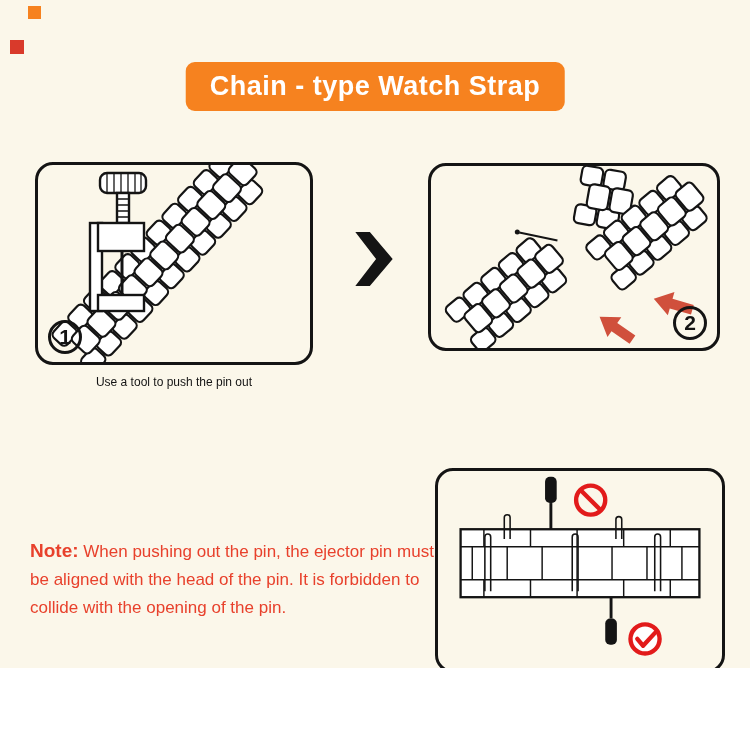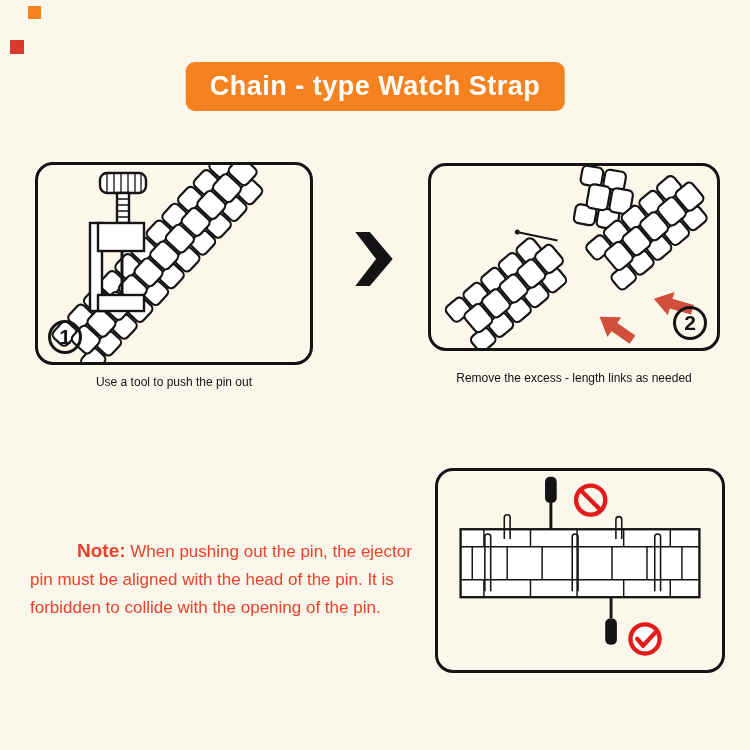--- a/index.html
+++ b/index.html
@@ -1,17 +1,17 @@
 <!DOCTYPE html>
 <html><head>
 <meta charset="utf-8">
 <style>
   * { margin:0; padding:0; box-sizing:border-box; }
   body { font-family:"Liberation Sans", sans-serif; background:#ffffff; }
-  .canvas { position:relative; width:750px; height:750px; background:#FBF7EA; overflow:hidden; }
+  .canvas { position:relative; width:750px; height:668px; background:#FBF7EA; overflow:hidden; }
 
   .decor-sq { position:absolute; }
   .decor-orange { left:28px; top:6px; width:13px; height:13px; background:#F6821F; }
   .decor-red { left:10px; top:40px; width:14px; height:14px; background:#D93A2B; }
 
   .banner { position:absolute; top:62px; left:50%; transform:translateX(-50%);
             background:#F6821F; color:#fff; font-size:27px; font-weight:bold;
             padding:9px 24px; border-radius:9px; white-space:nowrap; letter-spacing:0.5px; }
 
   .panel { position:absolute; border:3.5px solid #141414; border-radius:18px; }
@@ -27,21 +27,21 @@
   .badge2 { right:10px; bottom:8px; }
 
   .chevron { position:absolute; left:352px; top:232px; width:44px; height:54px; }
 
   .caption { position:absolute; color:#141414; font-size:12px; text-align:center; line-height:1.35; }
   .caption1 { left:35px;  top:374px; width:278px; }
   .caption2 { left:424px; top:370px; width:300px; }
 
   .note { position:absolute; left:30px; top:536px; width:408px;
           color:#E8412C; font-size:17px; line-height:1.6; }
-  .note b { font-size:19px; font-weight:bold;margin-left:47px; }
+  .note b { font-size:19px; font-weight:bold; }
 </style>
 </head>
 <body>
 
 <div class="canvas">
 
   <div class="decor-sq decor-orange"></div>
   <div class="decor-sq decor-red"></div>
 
   <div class="banner">Chain - type Watch Strap</div>
@@ -120,21 +120,20 @@
 
       <g fill="#D0503C">
         <use href="#arrow" transform="translate(168,150) rotate(35)"></use>
         <use href="#arrow" transform="translate(222,132) rotate(16)"></use>
       </g>
     </svg>
     <div class="badge badge2">2</div>
   </div>
 
   <div class="caption caption1">Use a tool to push the pin out</div>
-  <div class="caption caption2">Remove the excess - length links as needed</div>
 
   <p class="note"><b>Note:</b><span> When pushing out the pin, the ejector pin must be aligned with the head of the pin. It is forbidden to collide with the opening of the pin.</span></p>
 
   <div class="panel panel3">
     <svg viewBox="0 0 290 205">
 
       <g>
         <rect x="109" y="6" width="12" height="27" rx="5" fill="#141414"></rect>
         <line x1="115" y1="33" x2="115" y2="96" stroke="#141414" stroke-width="3"></line>
       </g>

